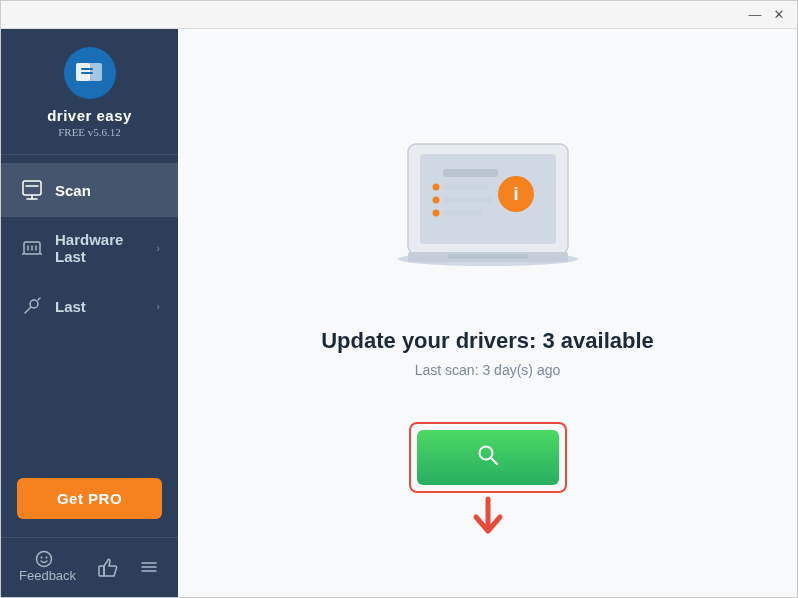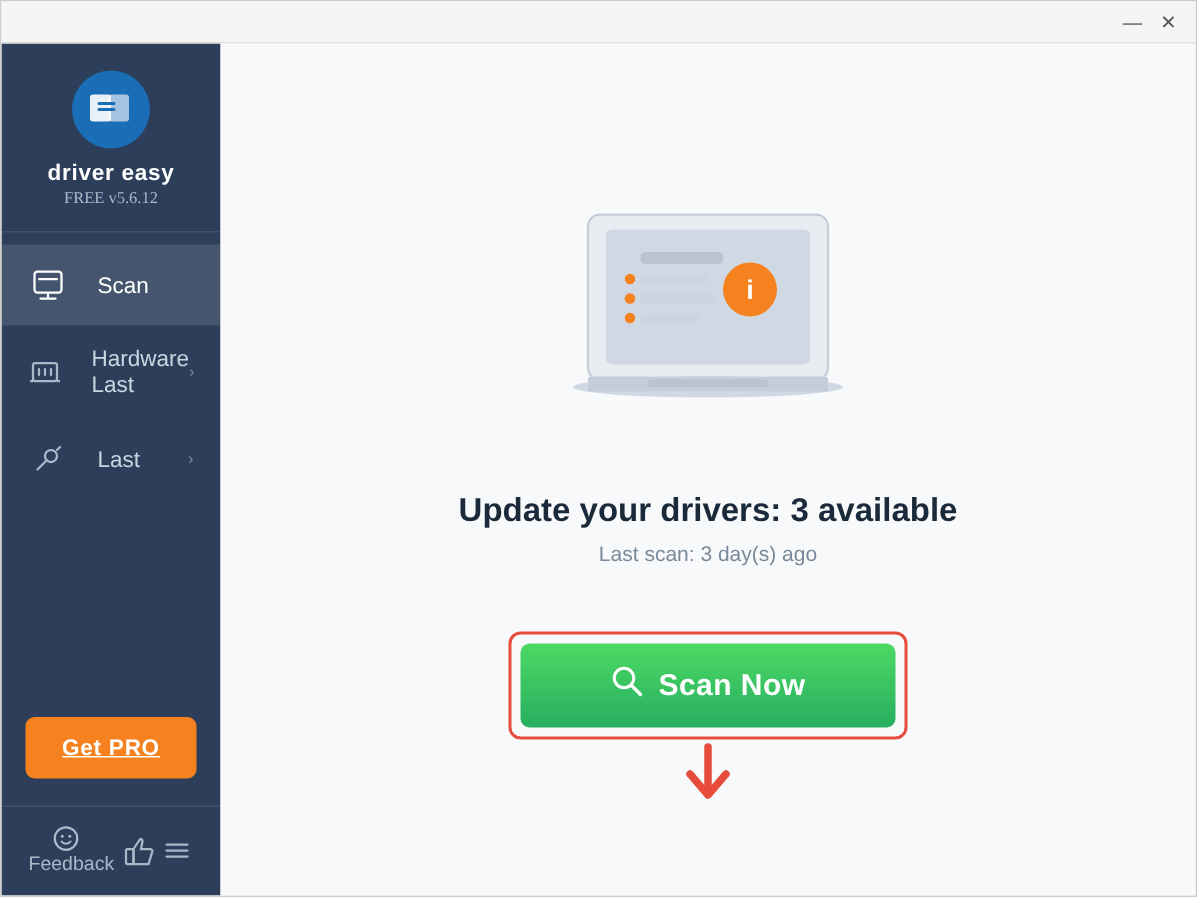--- a/index.html
+++ b/index.html
@@ -46,21 +46,21 @@
     }
 
     .main-area {
       display: flex;
       flex: 1;
       overflow: hidden;
     }
 
     
     .sidebar {
-      width: 146px;
+      width: 177px;
       background: #2c3e5a;
       display: flex;
       flex-direction: column;
       color: #fff;
       flex-shrink: 0;
     }
 
     .logo-area {
       padding: 18px 0 16px;
       display: flex;
@@ -124,41 +124,39 @@
       width: 26px;
       height: 26px;
       margin-right: 10px;
       display: flex;
       align-items: center;
       justify-content: center;
     }
 
     .nav-item-label {
       flex: 1;
-      font-weight: 400;
-      margin-left: 10px;
+      font-weight: 700;
     }
 
     .nav-item-chevron {
       font-size: 11px;
       color: #7a90a8;
     }
 
     .get-pro-btn {
       margin: 10px 16px 18px;
       background: #f5821f;
       color: #fff;
       font-size: 15px;
       font-weight: bold;
       padding: 12px 0;
       border-radius: 6px;
       text-align: center;
       cursor: pointer;
       letter-spacing: 0.5px;
-      text-decoration: underline;
     }
 
     .sidebar-bottom {
       display: flex;
       align-items: center;
       justify-content: space-between;
       padding: 12px 18px 14px;
       border-top: 1px solid rgba(255,255,255,0.1);
     }
 
@@ -392,21 +390,20 @@
       <div class="last-scan">Last scan: 3 day(s) ago</div>
 
       <div class="scan-now-wrapper">
         <button class="scan-now-btn">
           <span>
             <svg width="22" height="22" viewBox="0 0 22 22" fill="none">
               <circle cx="9" cy="9" r="6.5" stroke="white" stroke-width="2" fill="none"></circle>
               <path d="M14 14 L20 20" stroke="white" stroke-width="2.2" stroke-linecap="round"></path>
             </svg>
           </span>
-          <span>Scan Now</span>
         </button>
 
         <div class="arrow-pointer">
           <svg class="arrow-svg" viewBox="0 0 36 44" fill="none" xmlns="http://www.w3.org/2000/svg">
             <path d="M18 4 L18 32" stroke="#e74c3c" stroke-width="5" stroke-linecap="round"></path>
             <path d="M6 22 L18 36 L30 22" stroke="#e74c3c" stroke-width="5" stroke-linejoin="round" stroke-linecap="round" fill="none"></path>
           </svg>
         </div>
       </div>
     </div>

